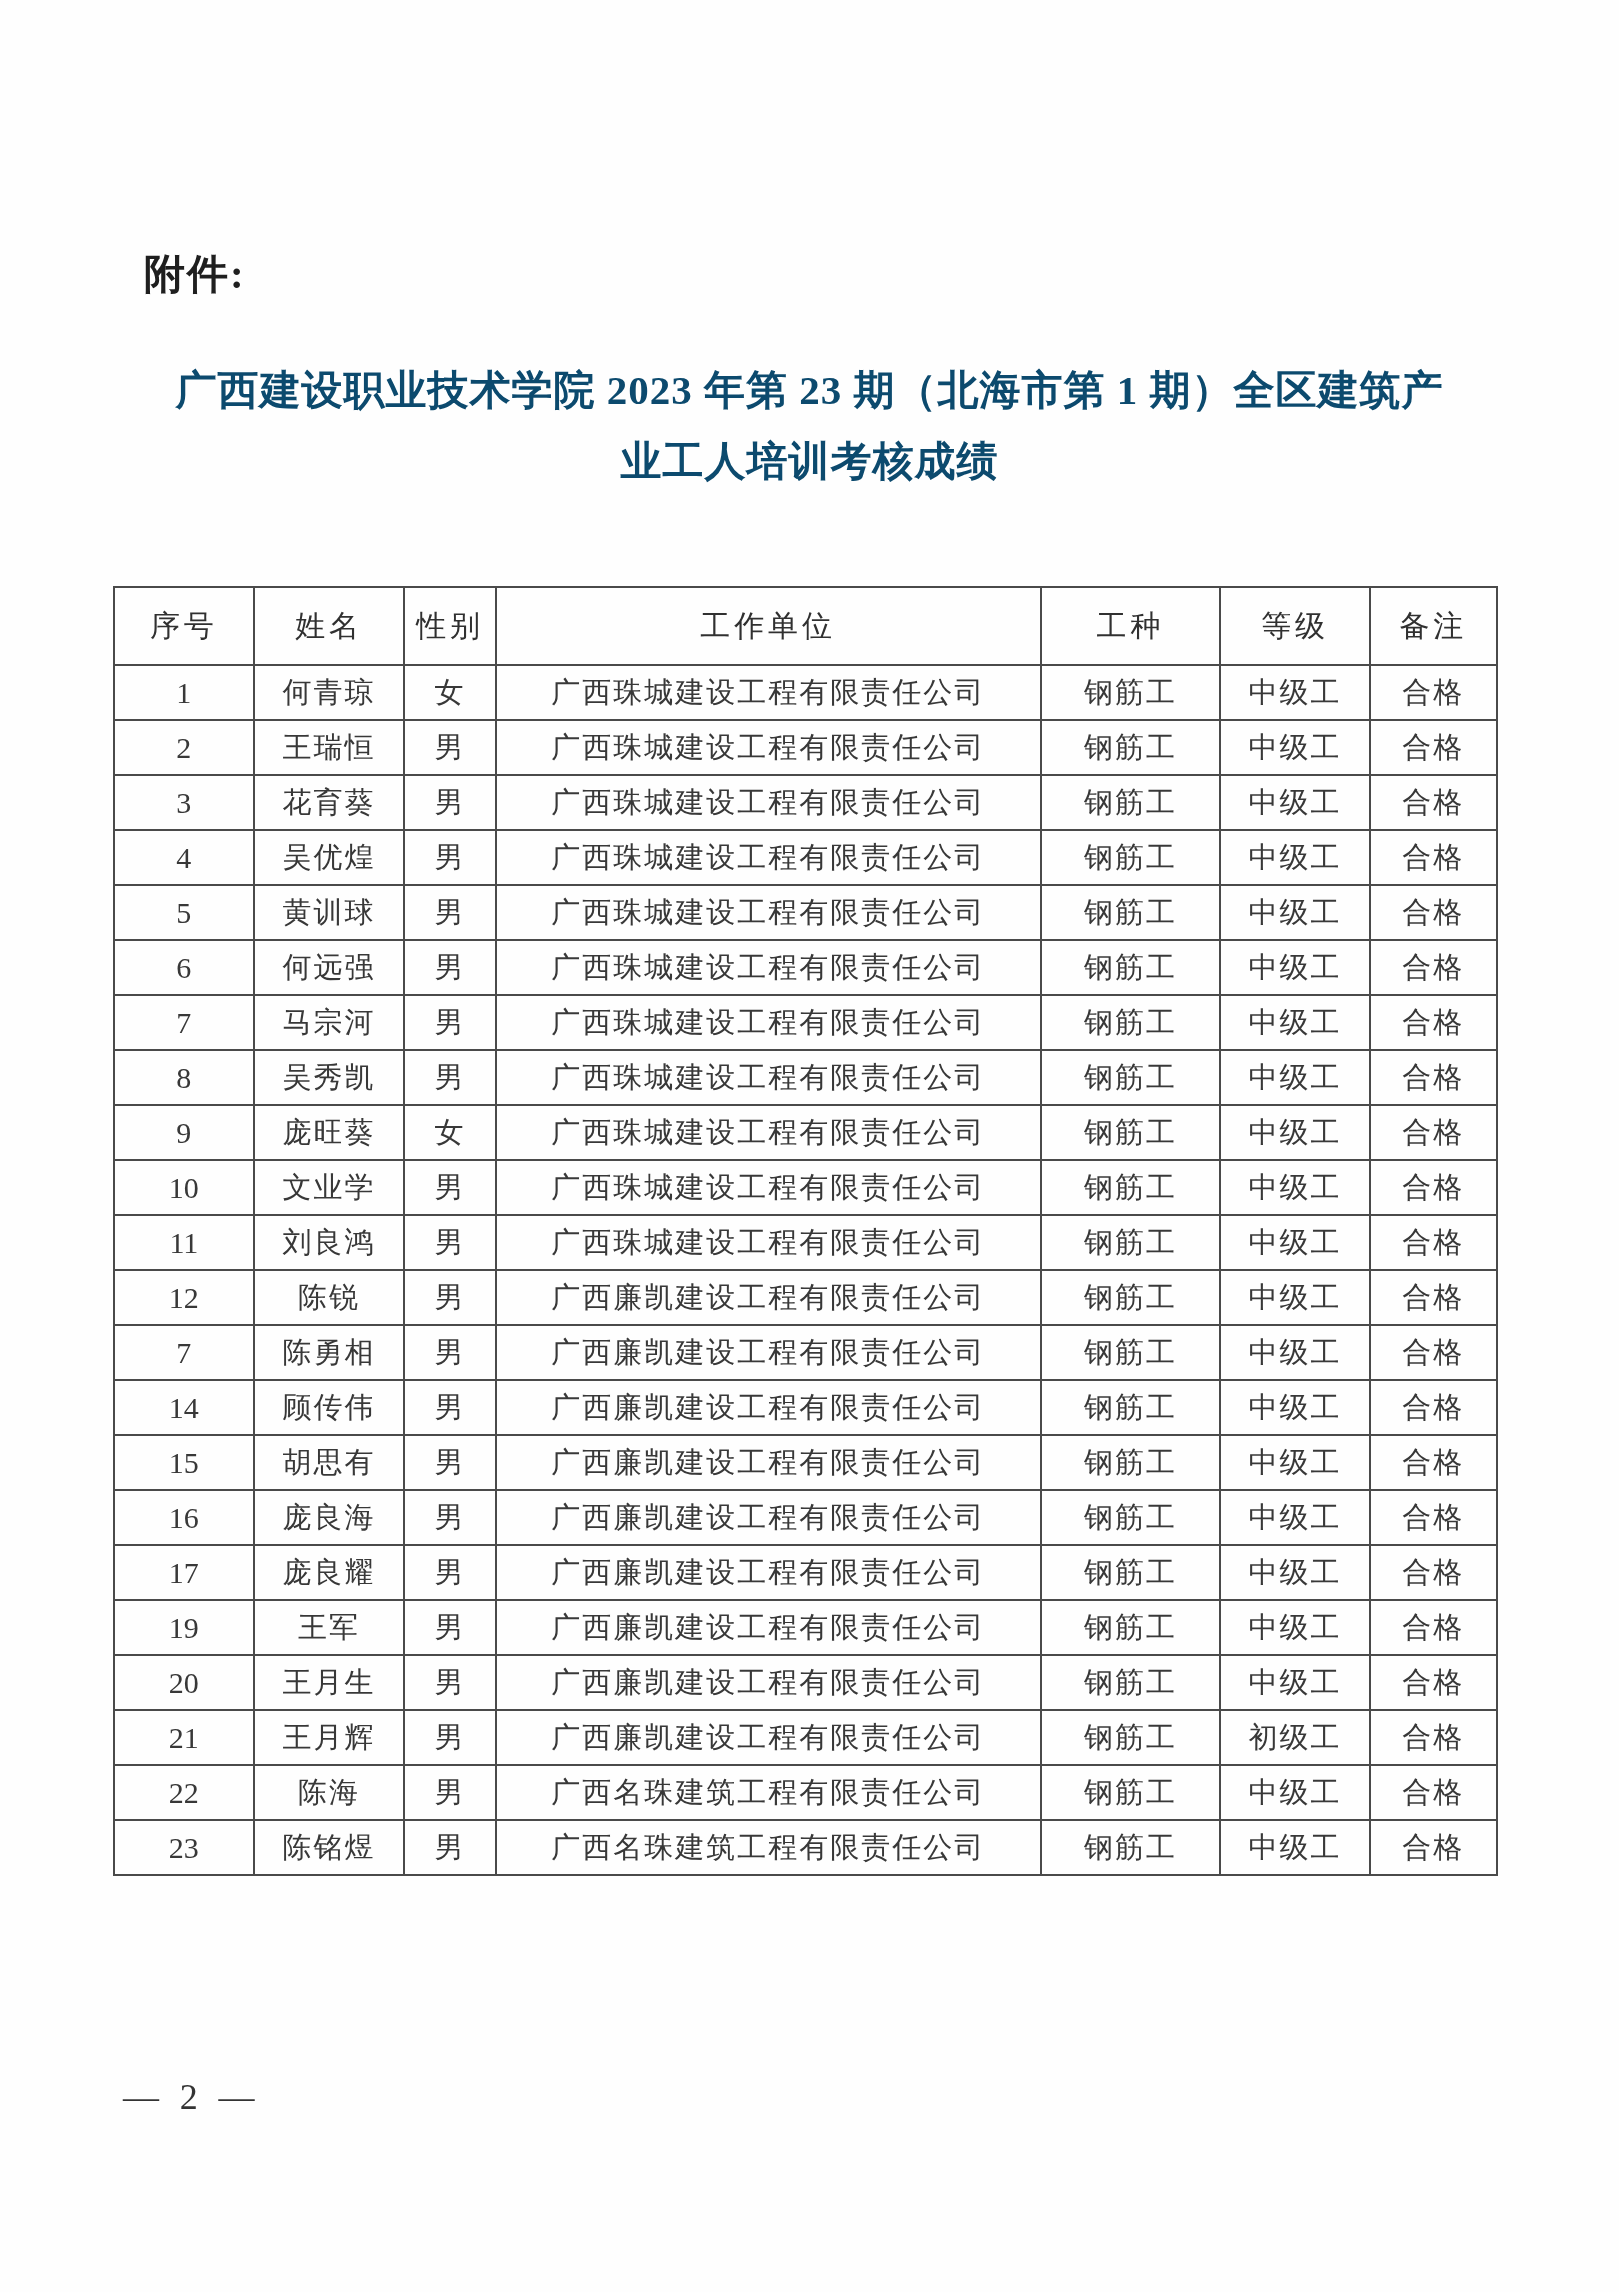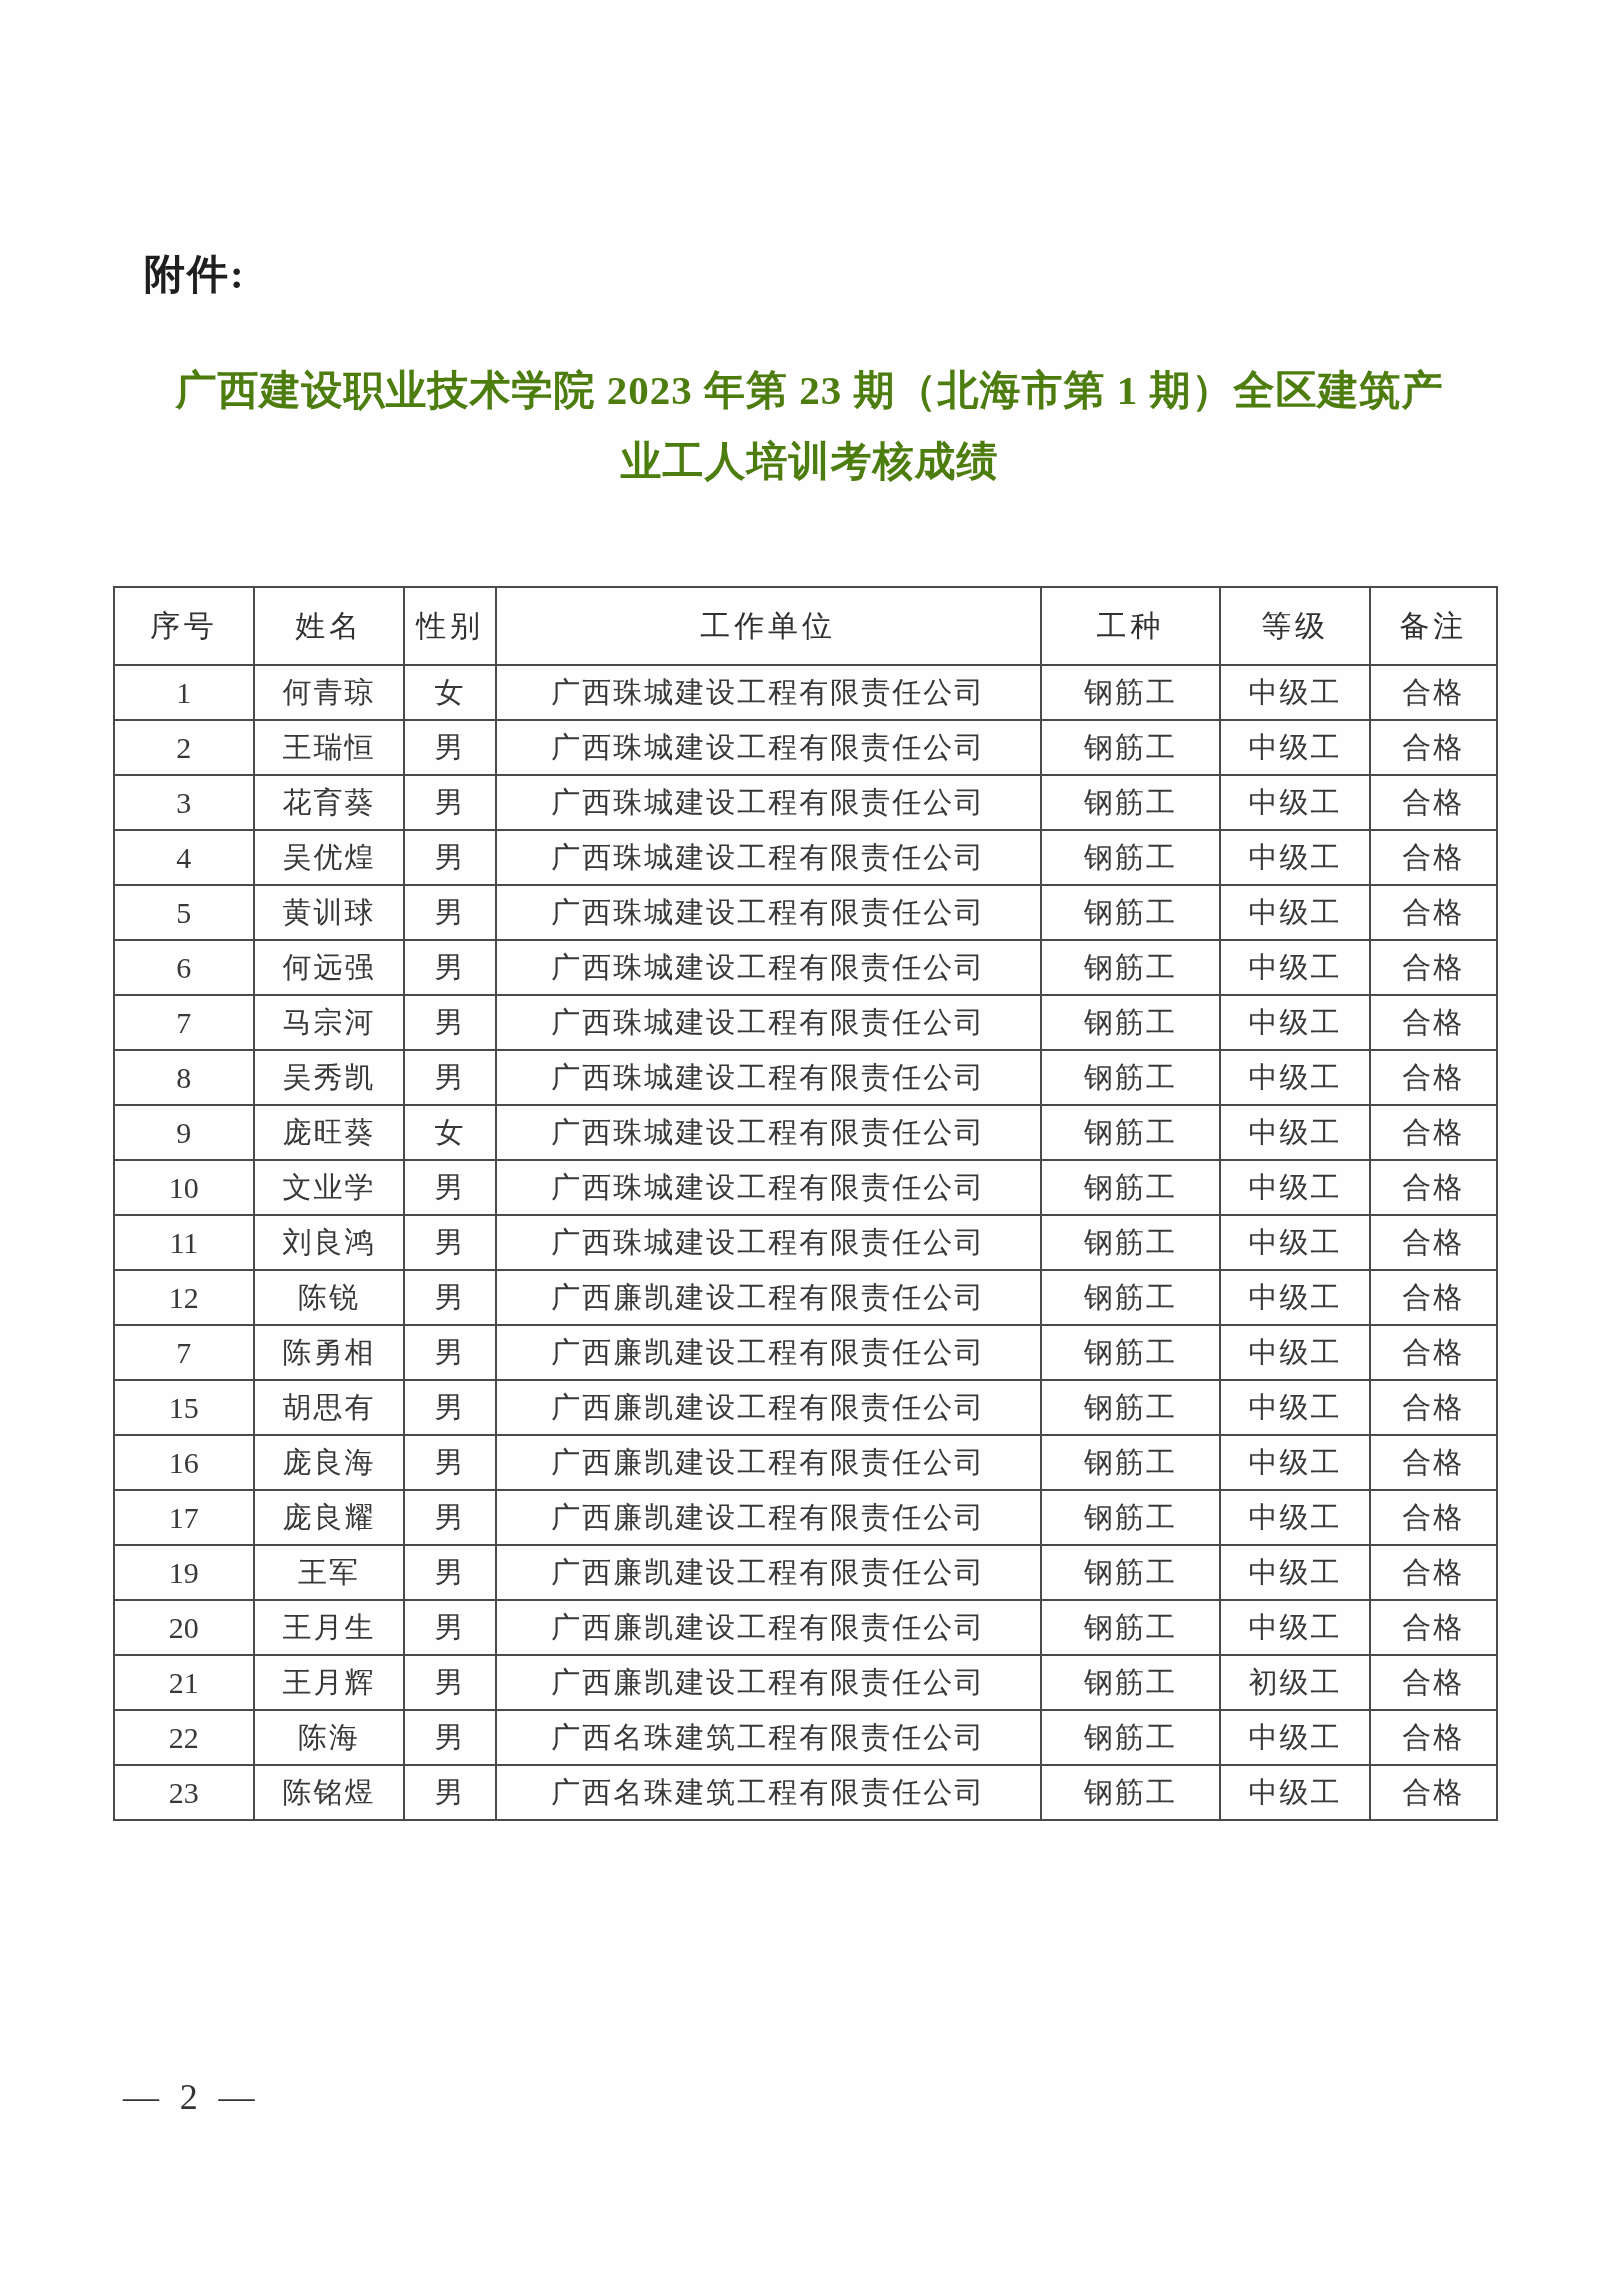--- a/index.html
+++ b/index.html
@@ -26,21 +26,21 @@
   }
   .doc-title {
     position:absolute;
     top:355px;
     left:0;
     width:100%;
     padding:0 135px;
     text-align:center;
     font-size:41px;
     font-weight:700;
-    color:#4d7c0f;
+    color:#0c4a6e;
     line-height:1.73;
     letter-spacing:1px;
   }
   .results-table {
     position:absolute;
     left:113px;
     top:586px;
     width:1385px;
     border-collapse:collapse;
     table-layout:fixed;
@@ -225,20 +225,29 @@
         <tr>
           <td>7</td>
           <td>陈勇相</td>
           <td>男</td>
           <td>广西廉凯建设工程有限责任公司</td>
           <td>钢筋工</td>
           <td>中级工</td>
           <td>合格</td>
         </tr>
         <tr>
+          <td>14</td>
+          <td>顾传伟</td>
+          <td>男</td>
+          <td>广西廉凯建设工程有限责任公司</td>
+          <td>钢筋工</td>
+          <td>中级工</td>
+          <td>合格</td>
+        </tr>
+        <tr>
           <td>15</td>
           <td>胡思有</td>
           <td>男</td>
           <td>广西廉凯建设工程有限责任公司</td>
           <td>钢筋工</td>
           <td>中级工</td>
           <td>合格</td>
         </tr>
         <tr>
           <td>16</td>

